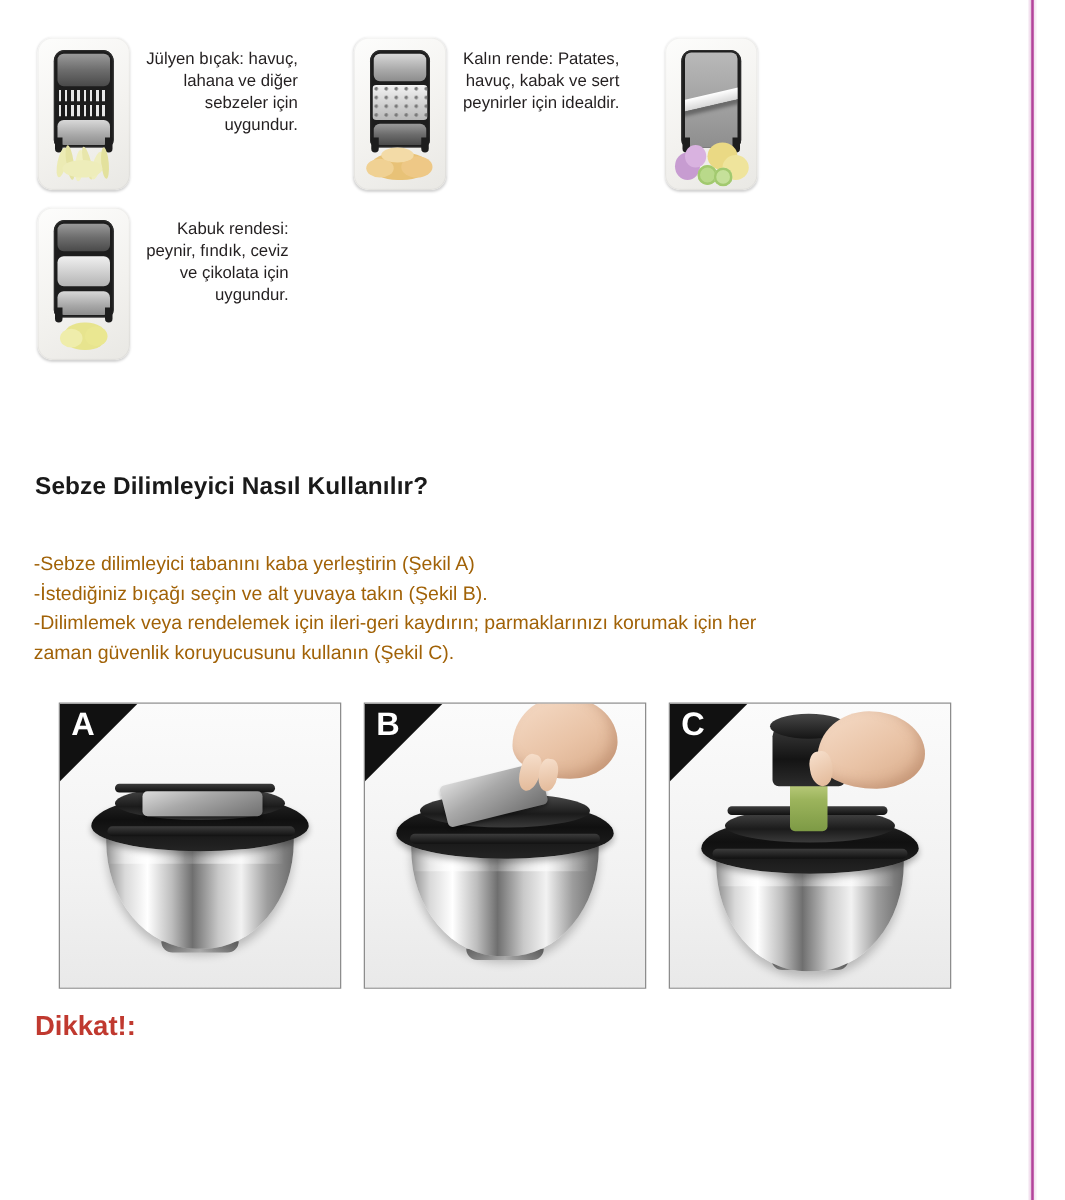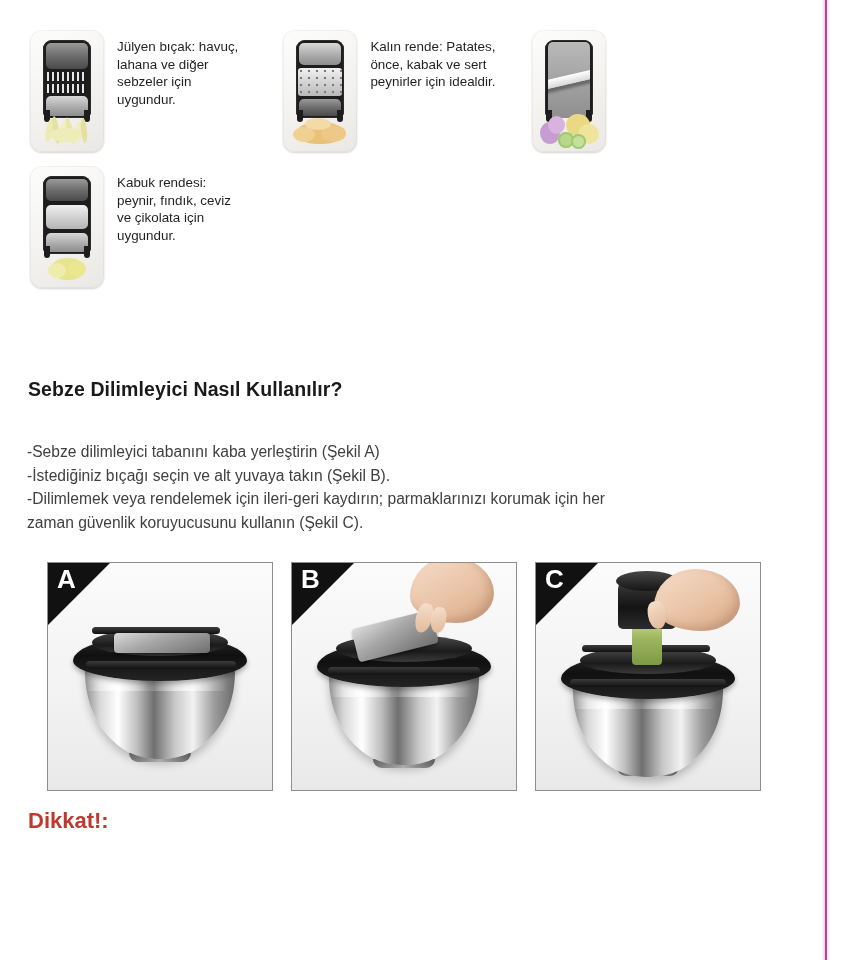--- a/index.html
+++ b/index.html
@@ -16,21 +16,21 @@
   .edge-rule{
     position:absolute;top:0;left:825px;width:2px;height:960px;
     background:#b3439b;
   }
   .edge-rule-soft{
     position:absolute;top:0;left:822px;width:8px;height:960px;
     background:linear-gradient(to right, rgba(179,67,155,0) 0%, rgba(179,67,155,.30) 38%, rgba(179,67,155,0) 100%);
   }
 
   
-  .blades{position:absolute;left:30px;top:30px;width:790px;}
+  .blades{position:absolute;left:30px;top:30px;width:790px;text-align:right;}
   .blade-row{display:flex;align-items:flex-start;}
   .blade-row.row1{margin-bottom:14px;}
   .blade-card{display:flex;align-items:flex-start;}
   .blade-card.c1{width:255px;}
   .blade-card.c2{width:250px;}
   .blade-card.c3{width:290px;}
 
   .thumb{
     width:74px;height:122px;flex:0 0 74px;
     border-radius:12px;
@@ -96,21 +96,21 @@
   }
 
   
   .howto-title{
     position:absolute;left:28px;top:378px;
     font-size:19.5px;font-weight:bold;color:#1a1a1a;
     letter-spacing:.1px;
   }
   .howto-steps{
     position:absolute;left:27px;top:440px;width:790px;
-    font-size:15.6px;line-height:23.5px;color:#404040;
+    font-size:15.6px;line-height:23.5px;color:#a16207;
     white-space:pre-line;
   }
 
   
   .photos{position:absolute;left:47px;top:562px;display:flex;gap:18px;}
   .photo{
     width:224px;height:227px;background:#fafafa;
     border:1px solid #8d8d8d;position:relative;overflow:hidden;
   }
   .photo .scene{position:absolute;inset:0;background:linear-gradient(180deg,#fbfbfb 0%,#f2f2f2 60%,#e9e9e9 100%);}
@@ -238,21 +238,21 @@
           <div class="legL"></div>
             <div class="legR"></div>
           <div class="food" style="left:8px;top:86px;width:58px;height:32px;">
             <div class="strand" style="left:6px;top:6px;width:46px;height:22px;background:#e8c277;border-radius:46%;"></div>
             <div class="strand" style="left:2px;top:11px;width:22px;height:15px;background:#f0d193;border-radius:50%;"></div>
             <div class="strand" style="left:30px;top:9px;width:25px;height:17px;background:#eec886;border-radius:50%;"></div>
             <div class="strand" style="left:14px;top:2px;width:26px;height:12px;background:#f3dba7;border-radius:50%;"></div>
           </div>
         </div>
         <div class="blade-text">Kalın rende: Patates,
-önce, kabak ve sert
+havuç, kabak ve sert
 peynirler için idealdir.</div>
       </div>
 
       <div class="blade-card c3">
         <div class="thumb">
           <div class="body"></div>
           <div class="diag" style="left:16px;right:16px;top:12px;height:76px;"></div>
           <div class="legL"></div>
             <div class="legR"></div>
           <div class="food" style="left:6px;top:80px;width:64px;height:40px;">

